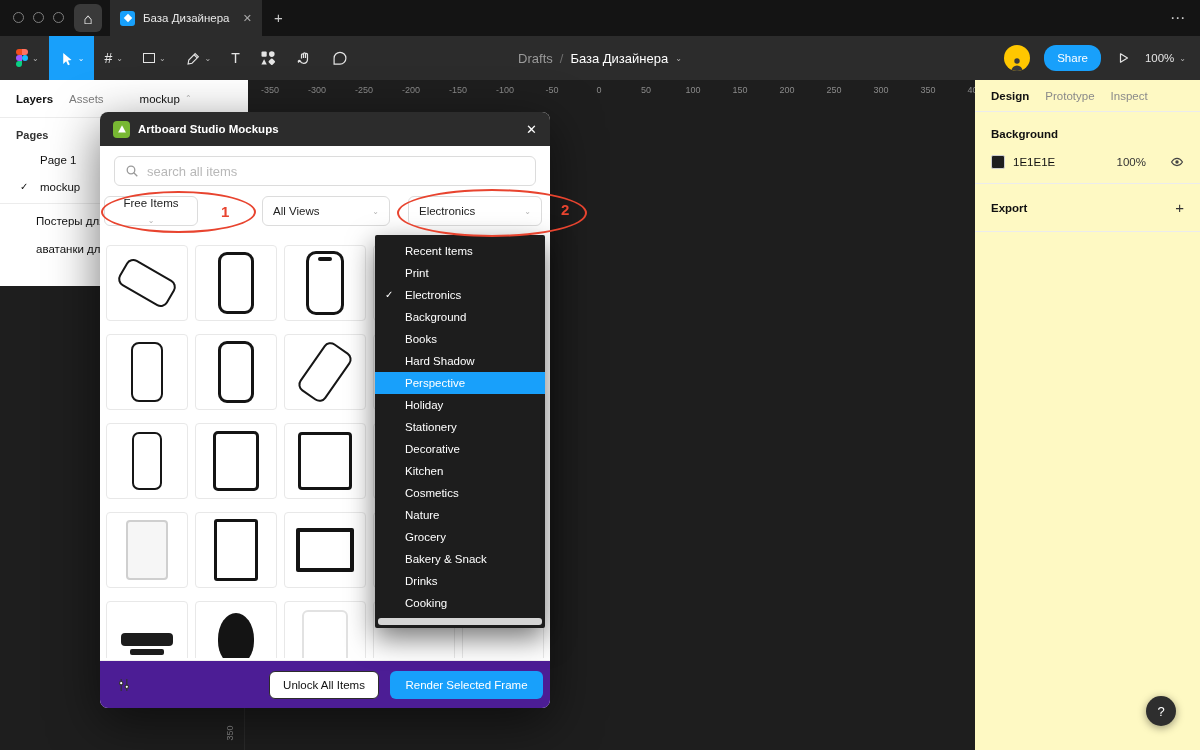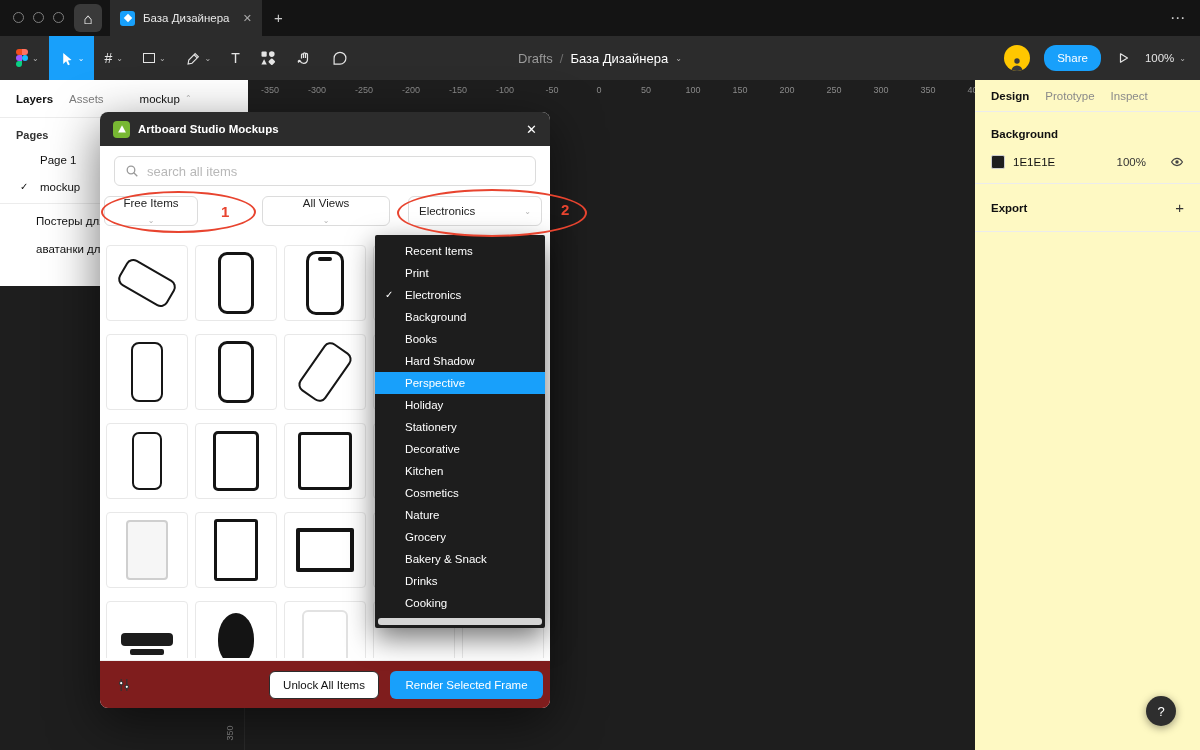--- a/index.html
+++ b/index.html
@@ -74,21 +74,21 @@
   .modal { position:absolute; left:100px; top:32px; width:450px; height:596px; background:#fff; border-radius:8px; box-shadow:0 14px 50px rgba(0,0,0,.55); z-index:20; }
   .modal-header { height:34px; background:#2c2c2c; border-radius:8px 8px 0 0; display:flex; align-items:center; padding:0 13px; gap:8px; }
   .app-icon { width:17px; height:17px; border-radius:4px; background:#78b833; display:flex; align-items:center; justify-content:center; }
   .modal-title { color:#fff; font-size:11.5px; font-weight:700; flex:1; }
   .modal-close { color:#fff; font-size:13px; }
   .search-box { position:absolute; left:14px; right:14px; top:44px; height:30px; border:1px solid #dcdcdc; border-radius:6px; display:flex; align-items:center; padding:0 10px; gap:8px; background:#fff; }
   .search-input { border:none; outline:none; flex:1; font-size:13px; color:#333; font-family:inherit; }
   .search-input::placeholder { color:#b8b8b8; }
   .filter { position:absolute; top:84px; height:30px; border:1px solid #dcdcdc; border-radius:6px; display:flex; align-items:center; justify-content:space-between; padding:0 10px; font-size:11.5px; color:#222; background:#fff; }
   #f-free { left:4px; width:94px;flex-direction:column; }
-  #f-views { left:162px; width:128px;flex-direction:column; }
+  #f-views { left:162px; width:128px; }
   #f-cat { left:308px; width:134px; }
 
   .grid { position:absolute; left:6px; top:133px; width:438px; height:413px; overflow:hidden; display:grid; grid-template-columns:repeat(5,82px); grid-auto-rows:76px; gap:13px 7px; }
   .cell { border:1px solid #e8e8e8; border-radius:4px; background:#fff; display:flex; align-items:center; justify-content:center; }
   .ph1 { width:30px; height:56px; border:2.5px solid #161616; border-radius:8px; transform:rotate(-60deg); }
   .ph2 { width:36px; height:62px; border:3px solid #141414; border-radius:9px; }
   .ph3 { width:38px; height:64px; border:3px solid #141414; border-radius:10px; position:relative; }
   .ph3::after { content:""; position:absolute; top:3px; left:50%; transform:translateX(-50%); width:14px; height:4px; background:#141414; border-radius:2px; }
   .ph4 { width:32px; height:60px; border:2.5px solid #161616; border-radius:8px; }
   .ph5 { width:36px; height:62px; border:3px solid #141414; border-radius:9px; }
@@ -97,21 +97,21 @@
   .tab1 { width:46px; height:60px; border:3px solid #141414; border-radius:5px; }
   .tab2 { width:54px; height:58px; border:3px solid #141414; border-radius:4px; }
   .tabL { width:42px; height:60px; border:2px solid #cfcfcf; border-radius:4px; background:#f6f6f6; }
   .tab3 { width:44px; height:62px; border:3px solid #141414; border-radius:3px; }
   .frame1 { width:58px; height:44px; border:4px solid #141414; border-radius:2px; }
   .dock { width:52px; height:13px; background:#1c1c1c; border-radius:4px; position:relative; }
   .dock::after { content:""; position:absolute; left:9px; right:9px; bottom:-9px; height:6px; background:#1c1c1c; border-radius:2px; }
   .mouse { width:36px; height:52px; background:#141414; border-radius:50% 50% 46% 46%; }
   .card { width:46px; height:58px; border:2px solid #e2e2e2; border-radius:6px; }
 
-  .modal-footer { position:absolute; left:0; right:0; bottom:0; height:48px; background:#7f1d1d; border-top:1px solid #f0f0f0; border-radius:0 0 8px 8px; }
+  .modal-footer { position:absolute; left:0; right:0; bottom:0; height:48px; background:#4c1d95; border-top:1px solid #f0f0f0; border-radius:0 0 8px 8px; }
   .sliders-btn { position:absolute; left:16px; top:16px; }
   .unlock-btn { position:absolute; left:169px; top:10px; width:110px; height:28px; border:1.5px solid #2c2c2c; border-radius:6px; background:#fff; font-size:11.5px; color:#111; display:flex; align-items:center; justify-content:center; }
   .render-btn { position:absolute; left:290px; top:10px; width:153px; height:28px; border-radius:6px; background:#18a0fb; color:#fff; font-size:11.5px; display:flex; align-items:center; justify-content:center; }
 
   
   .dropdown { position:absolute; left:375px; top:155px; width:170px; background:#1d1d1d; border-radius:2px; box-shadow:0 10px 28px rgba(0,0,0,.55); padding-top:5px; z-index:40; }
   .dd-item { height:22px; line-height:22px; padding-left:30px; font-size:11.5px; color:#fff; position:relative; white-space:nowrap; }
   .dd-item.highlighted { background:#18a0fb; }
   .dd-check { position:absolute; left:10px; font-size:10px; color:#fff; }
   .dd-scroll { height:7px; background:#d6d6d6; border-radius:3px; margin:4px 3px 3px; }

